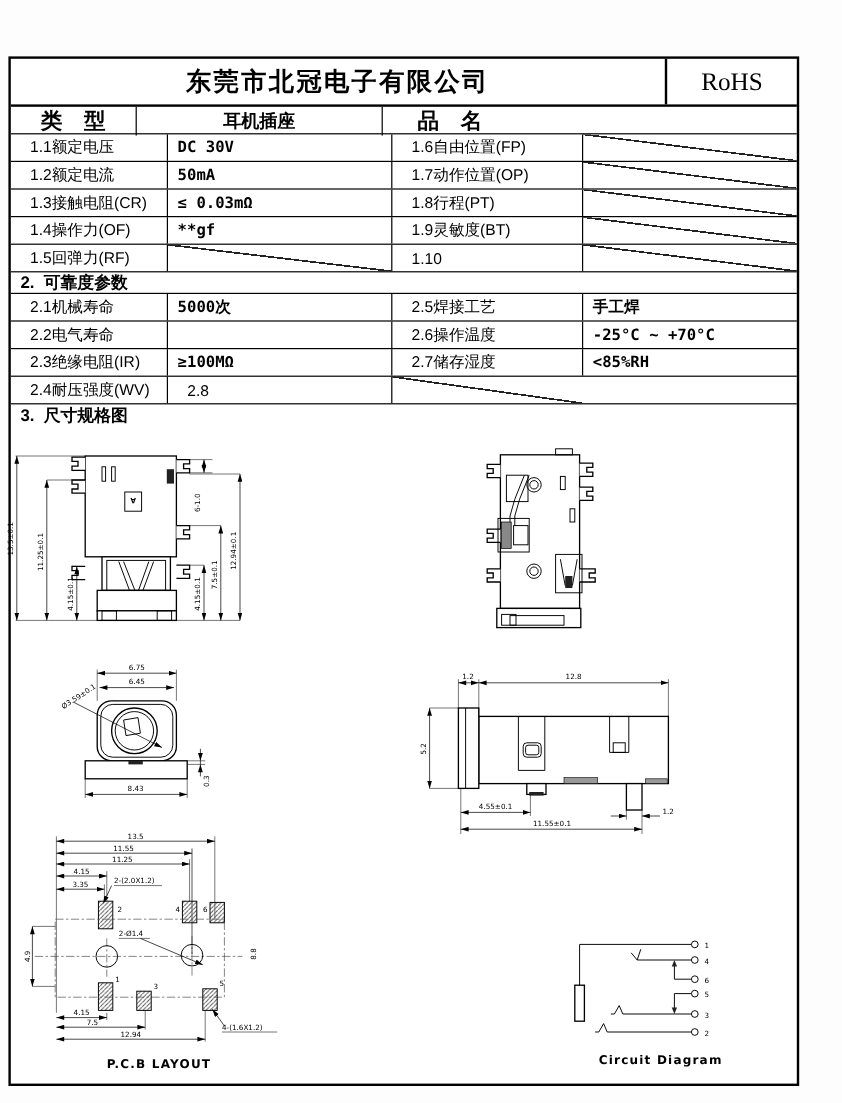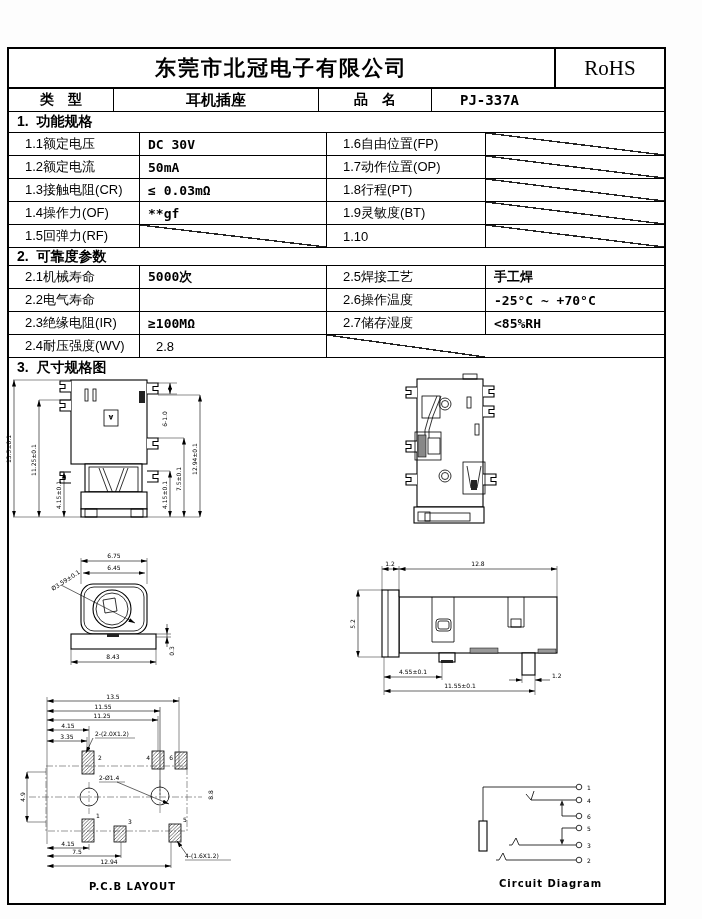--- a/index.html
+++ b/index.html
@@ -4,21 +4,21 @@
 <style>
   html,body{margin:0;padding:0;}
   .page{position:relative;width:702px;height:919px;background:#fdfdfd;font-family:"Liberation Sans","DejaVu Sans",sans-serif;color:#000;overflow:hidden;}
   .sheet{position:absolute;left:7px;top:47px;width:659px;height:858px;border:2.5px solid #000;box-sizing:border-box;background:#fff;}
   .hrow{display:grid;grid-template-columns:545px 1fr;height:38px;}
   .company{display:flex;align-items:center;justify-content:center;font-size:21px;font-weight:bold;letter-spacing:2px;border-radius:14px;}
   .rohs{display:flex;align-items:center;justify-content:center;border-left:2px solid #000;font-family:"Liberation Serif","DejaVu Serif",serif;font-size:21px;}
   .trow{display:grid;grid-template-columns:104px 205px 113px 1fr;height:22px;border-top:2px solid #000;}
   .trow>div{display:flex;align-items:center;justify-content:center;box-sizing:border-box;white-space:pre;}
   .trow>div+div{border-left:1.5px solid #000;}
-  .tlabel{font-size:14px;font-weight:bold;}
+  .tlabel{font-size:18px;font-weight:bold;}
   .tval{font-size:15px;font-weight:bold;}
   .pname{font-family:"DejaVu Sans Mono",monospace;font-size:14px;font-weight:bold;justify-content:flex-start !important;padding-left:28px;}
   .sectitle{height:21px;border-top:1.5px solid #000;display:flex;align-items:center;padding-left:8px;font-size:14px;font-weight:bold;box-sizing:border-box;white-space:pre;}
   .s2t{height:18px;}
   .s3t{height:20px;}
   .srow{display:grid;grid-template-columns:130px 187px 159px 1fr;height:22px;border-top:1px solid #000;}
   .srow>div{box-sizing:border-box;display:flex;align-items:center;overflow:hidden;}
   .srow>div+div{border-left:1px solid #000;}
   .lab{font-size:13px;padding-left:16px;white-space:pre;}
   .val{font-family:"DejaVu Sans Mono",monospace;font-size:13px;font-weight:bold;padding-left:8px;white-space:pre;}
@@ -53,24 +53,22 @@
 
     <div class="hrow">
       <div class="company">东莞市北冠电子有限公司</div>
       <div class="rohs">RoHS</div>
     </div>
 
     <div class="trow">
       <div class="tlabel">类　型</div>
       <div class="tval">耳机插座</div>
       <div class="tlabel">品　名</div>
-      <div class="tval pname">PJ-337A</div>
     </div>
 
-    <div class="sectitle">1.  功能规格</div>
     <div>
       <div class="srow">
         <div class="lab">1.1额定电压</div>
         <div class="val">DC 30V</div>
         <div class="lab">1.6自由位置(FP)</div>
         <div class="val slash"></div>
       </div>
       <div class="srow">
         <div class="lab">1.2额定电流</div>
         <div class="val">50mA</div>

